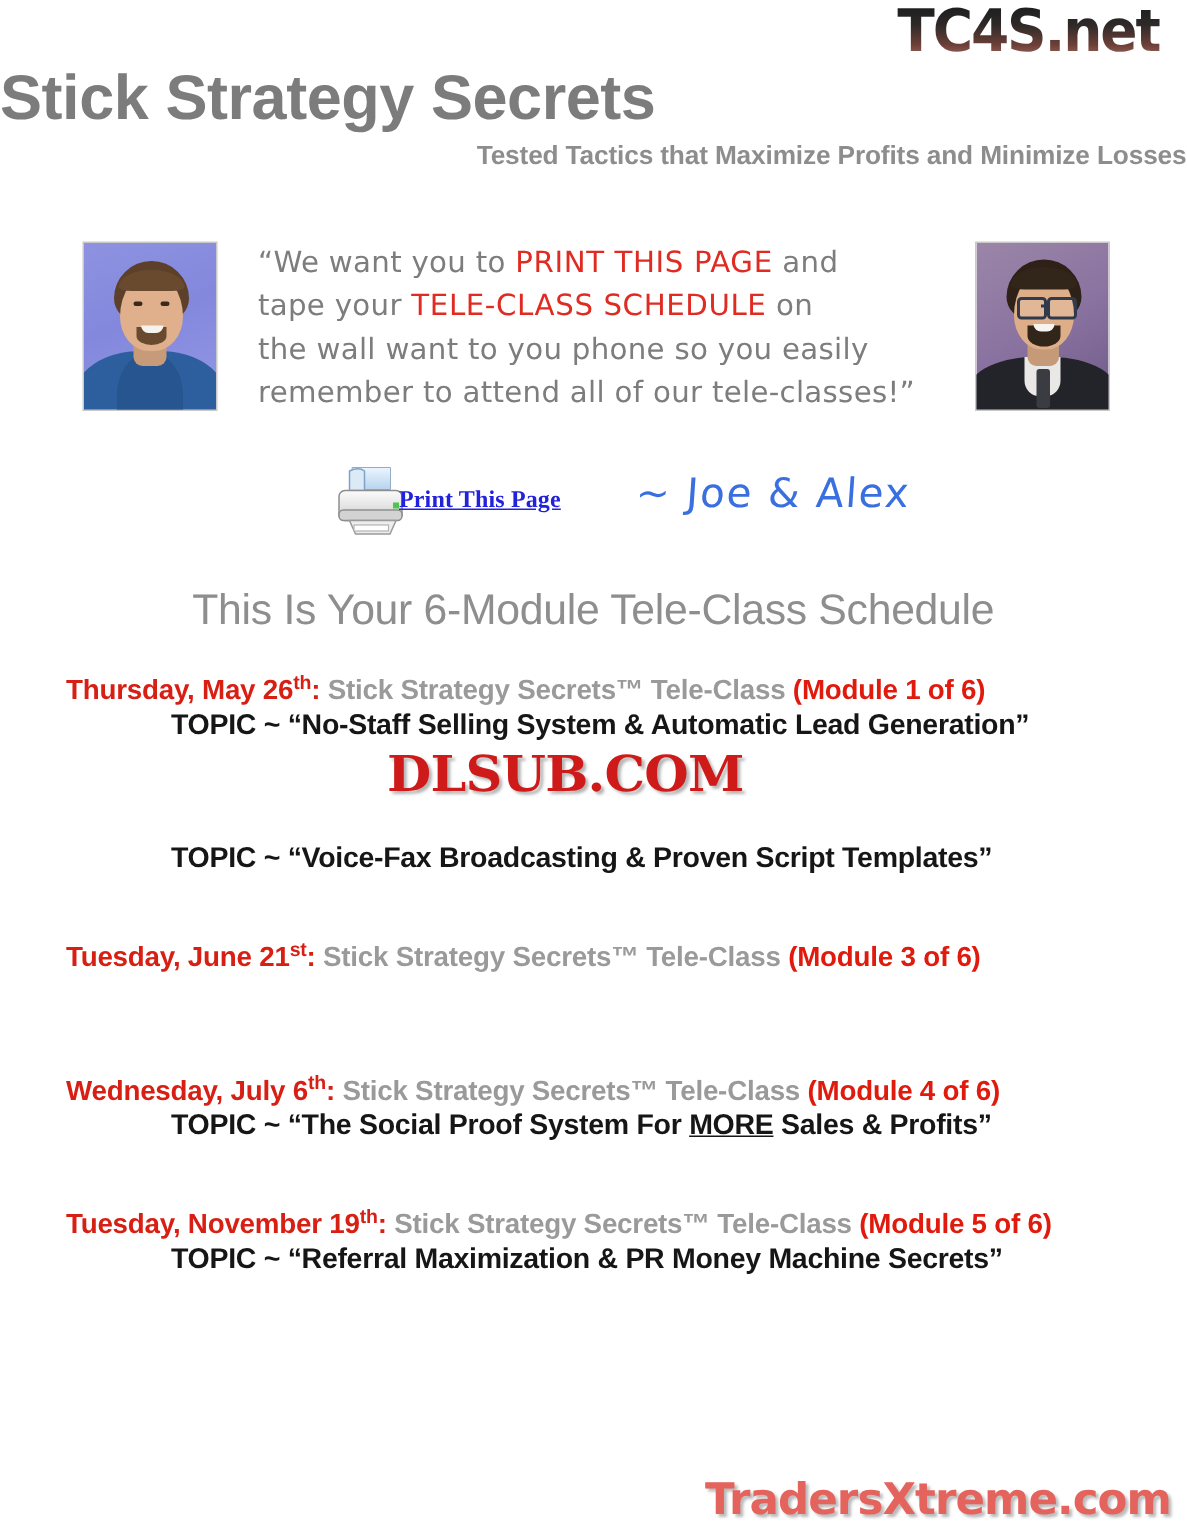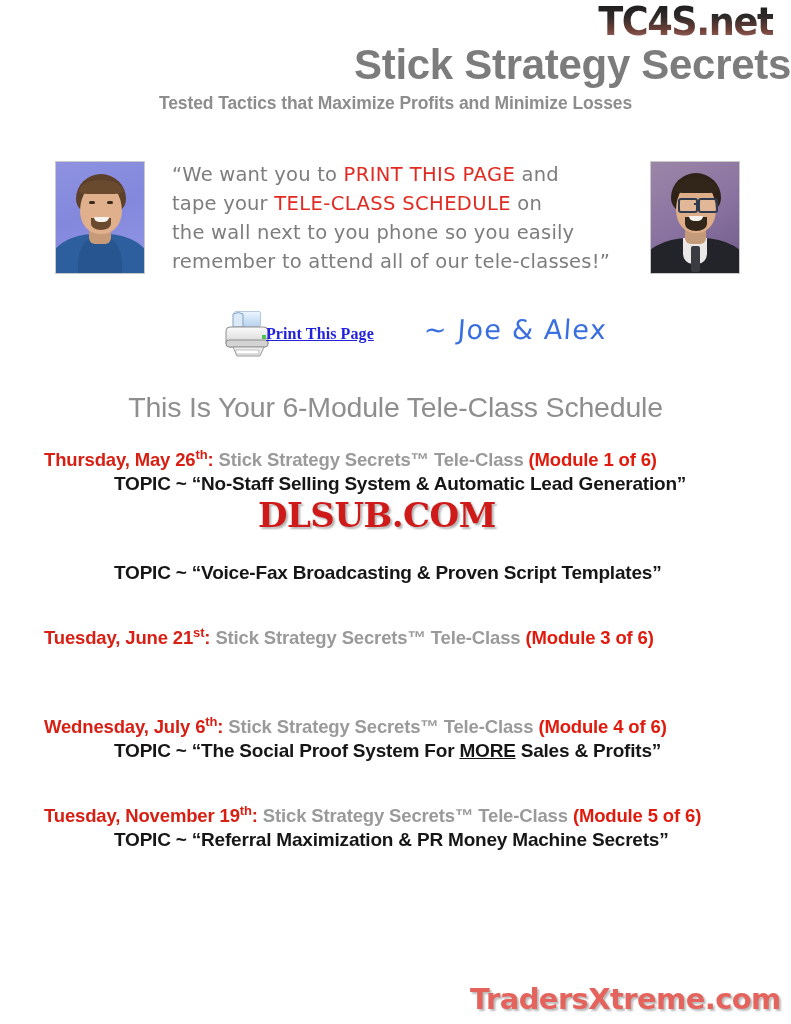--- a/index.html
+++ b/index.html
@@ -33,33 +33,33 @@
     text-shadow: none;
     transform: scaleX(0.94);
     transform-origin: right top;
   }
 
   .page-title {
     position: absolute;
     top: 41px;
     left: 0;
     width: 791px;
-    text-align: right;
+    text-align: left;
     font-size: 42px;
     font-weight: bold;
     color: #7c7c7c;
     letter-spacing: -0.3px;
   }
 
   .page-subtitle {
     position: absolute;
     top: 93px;
     left: 0;
     width: 791px;
-    text-align: center;
+    text-align: right;
     font-size: 17.5px;
     font-weight: bold;
     color: #8d8d8d;
     letter-spacing: -0.1px;
   }
 
   
   .photo {
     position: absolute;
     width: 88px;
@@ -258,21 +258,21 @@
     <div class="glasses-bar" style="left:43px; top:41px; width:6px; background:#2f3a4d;"></div>
 
     <div style="position:absolute; left:34px; top:55px; width:22px; height:14px; background:#32251a; border-radius:0 0 50% 50%;"></div>
     <div style="position:absolute; left:38px; top:54px; width:14px; height:5px; background:#f7f3ef; border-radius:0 0 8px 8px;"></div>
   </div>
 </div>
 
 <div class="quote-block">
   <div class="quote-line"><span>“We want you to </span><span class="hl">PRINT THIS PAGE</span><span> and</span></div>
   <div class="quote-line"><span>tape your </span><span class="hl">TELE-CLASS SCHEDULE</span><span> on</span></div>
-  <div class="quote-line">the wall next to you phone so you easily</div>
+  <div class="quote-line">the wall want to you phone so you easily</div>
   <div class="quote-line">remember to attend all of our tele-classes!”</div>
 </div>
 
 <div class="printer-icon">
   <svg width="56" height="52" viewBox="0 0 56 52" xmlns="http://www.w3.org/2000/svg">
 
     <path d="M16 2 L41 2 L41 16 L16 16 Z" fill="#cfe4f7" stroke="#6f93b8" stroke-width="1"></path>
     <path d="M16 2 L41 2 L41 16 L16 16 Z" fill="url(#pg)"></path>
     <defs>
       <linearGradient id="pg" x1="0" y1="0" x2="0" y2="1">

